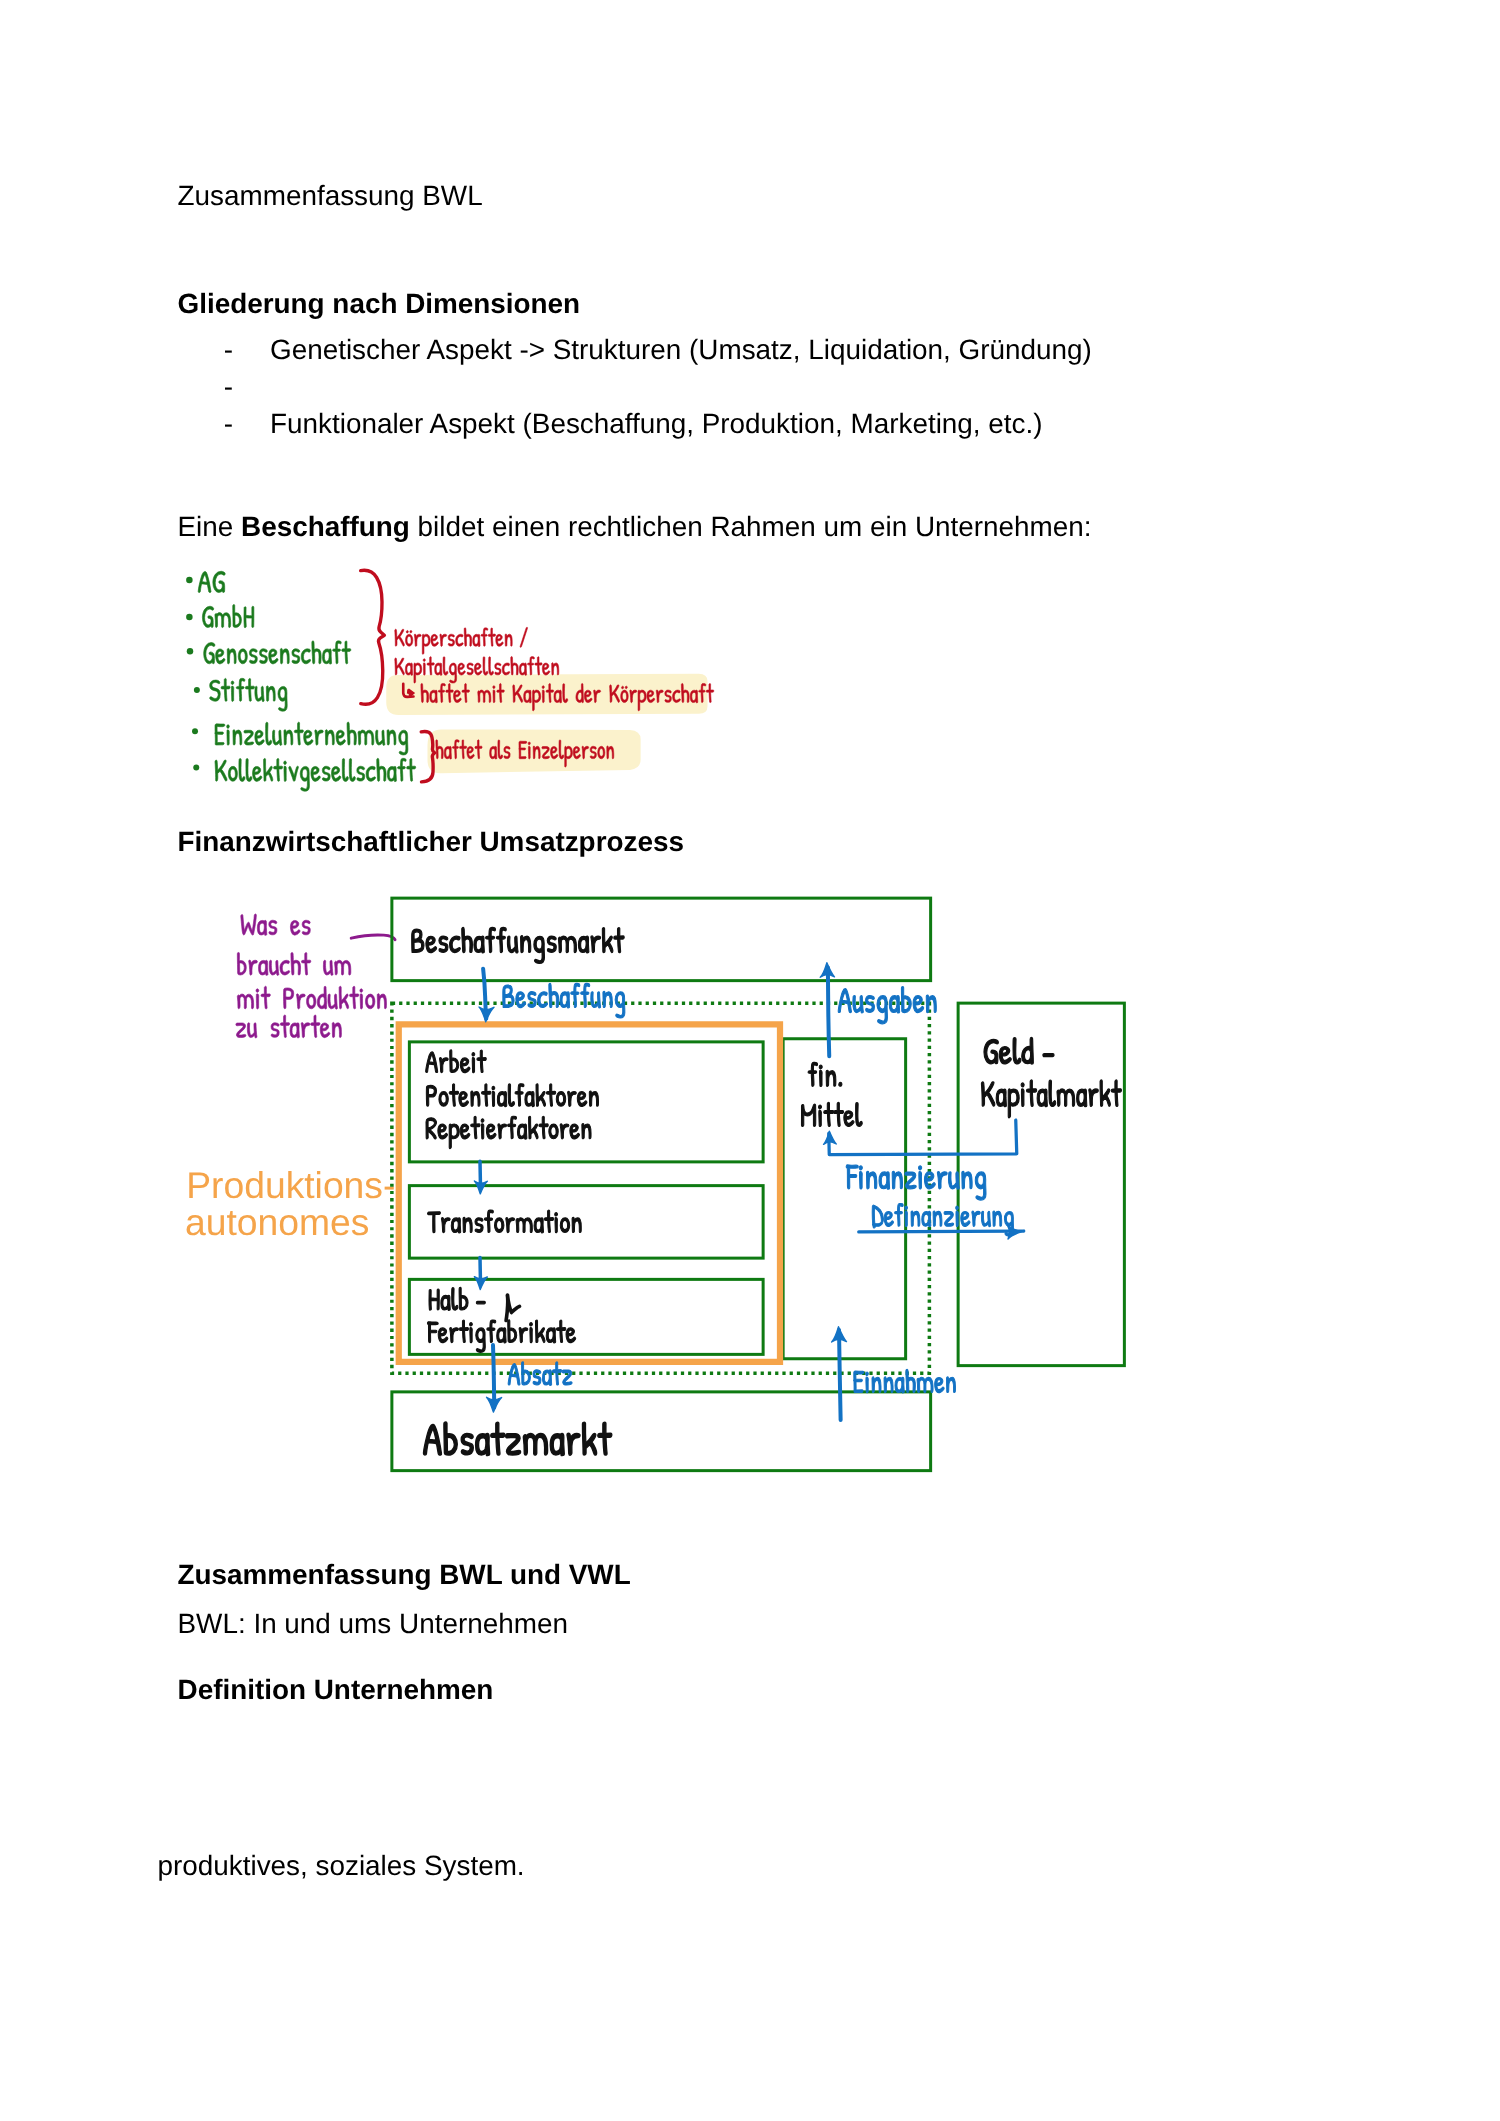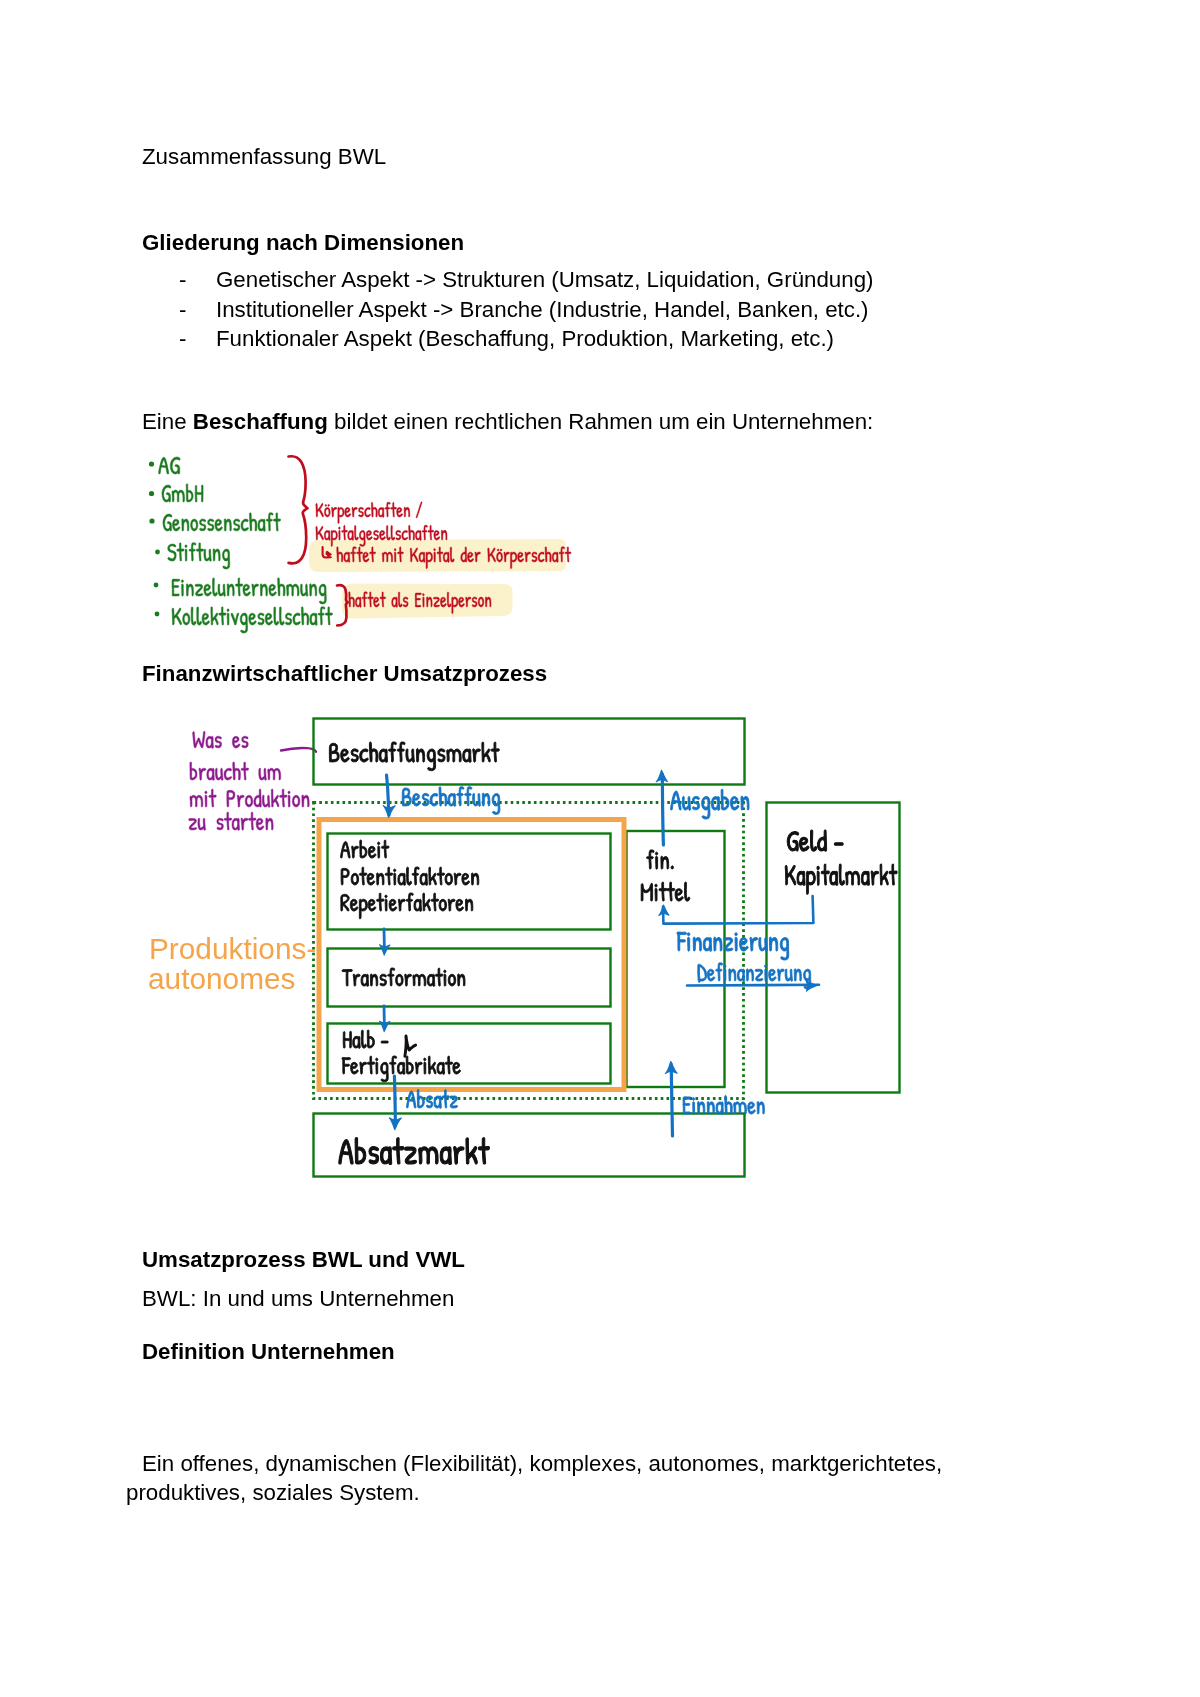--- a/index.html
+++ b/index.html
@@ -17,36 +17,34 @@
 
 <div class="page">
 
   <div class="tx" style="left:142px;top:146px">Zusammenfassung BWL</div>
 
   <div class="tx bd" style="left:142px;top:232px">Gliederung nach Dimensionen</div>
 
   <div class="tx" style="left:179px;top:269px">-</div>
   <div class="tx" style="left:216px;top:269px">Genetischer Aspekt -&gt; Strukturen (Umsatz, Liquidation, Gründung)</div>
   <div class="tx" style="left:179px;top:299px">-</div>
-  <div class="tx" style="left:216px;top:299px">Institutioneller Aspekt -&gt; Branche (Industrie, Handel, Banken, etc.)</div>
   <div class="tx" style="left:179px;top:328px">-</div>
   <div class="tx" style="left:216px;top:328px">Funktionaler Aspekt (Beschaffung, Produktion, Marketing, etc.)</div>
 
   <div class="tx" style="left:142px;top:411px"><span>Eine </span><span class="bd">Beschaffung</span><span> bildet einen rechtlichen Rahmen um ein Unternehmen:</span></div>
 
   <div class="tx bd" style="left:142px;top:663px">Finanzwirtschaftlicher Umsatzprozess</div>
 
   <div class="pf" style="left:149px;top:934px">Produktions-</div>
   <div class="pf" style="left:148px;top:964px">autonomes</div>
 
-  <div class="tx bd" style="left:142px;top:1249px">Umsatzprozess BWL und VWL</div>
+  <div class="tx bd" style="left:142px;top:1249px">Zusammenfassung BWL und VWL</div>
   <div class="tx" style="left:142px;top:1288px">BWL: In und ums Unternehmen</div>
 
   <div class="tx bd" style="left:142px;top:1341px">Definition Unternehmen</div>
-  <div class="tx" style="left:142px;top:1453px">Ein offenes, dynamischen (Flexibilität), komplexes, autonomes, marktgerichtetes,</div>
   <div class="tx" style="left:126px;top:1482px">produktives, soziales System.</div>
 
   <svg class="hwsvg" viewBox="0 0 1200 1697" width="1200" height="1697">
     <defs>
         <path id="g0" d="M25.9-65.9Q28.4-65.9 30.1-63.7Q31.8-61.5 34.5-54.6Q40.8-38.3 46.8-3.5Q46.9-3.1 46.9-2.4Q46.9-1.6 46.0-0.8Q45.0 0.1 43.2 0.1Q41.5 0.1 40.3-0.8Q39.1-1.6 38.7-3.5Q38.3-5.5 37.2-11.2Q34.8-23.9 34.0-24.4Q32.8-25.1 26.1-25.9Q19.3-26.7 17.1-26.7Q14.9-26.7 14.5-26.3Q12.7-24.7 9.6-2.0Q9.2-0.1 5.8-0.1Q2.4-0.1 2.4-3.0Q2.4-10.2 7.7-30.5Q13.0-50.8 16.5-57.4Q20.9-65.9 25.9-65.9ZM25.5-54.8Q24.0-54.8 20.3-46.0Q16.6-37.1 16.6-35.0Q16.6-34.5 16.8-34.3Q17.6-33.5 23.1-32.9Q28.6-32.3 30.4-32.3Q32.2-32.3 32.4-32.6Q32.6-32.8 32.6-34.2Q32.6-35.5 29.9-45.2Q27.2-54.8 25.5-54.8Z"></path>
         <path id="g1" d="M33.1-66.4Q37.9-66.4 42.7-64.0Q47.4-61.6 47.4-58.6Q47.4-54.0 43.6-54.0Q42.2-54.0 38.7-55.8Q35.2-57.6 32.8-57.6Q24.2-57.6 18.5-49.9Q12.7-42.2 12.7-30.3Q12.7-21.4 16.6-14.7Q20.5-8.0 25.9-8.0Q31.2-8.0 34.2-11.6Q37.3-15.1 37.3-19.6Q37.3-22.1 37.0-23.8Q36.6-25.4 35.2-26.8Q33.8-28.1 31.5-28.1Q29.2-28.1 27.2-29.1Q25.1-30.1 25.1-31.8Q25.1-33.5 26.1-35.0Q27.1-36.5 28.8-36.8Q35.6-36.8 38.0-35.4Q40.3-34.0 41.5-33.1Q42.7-32.2 43.5-30.1Q44.3-28.0 44.8-26.6Q45.2-25.2 45.4-22.1Q45.6-16.9 45.6-10.0Q45.6-3.0 44.6-1.4Q43.7-0.1 41.6-0.1Q39.5 0.0 38.7-0.9Q37.9-1.8 37.7-4.9Q35.3-2.8 31.7-1.4Q28.0 0.1 25.2 0.1Q16.4 0.1 10.4-9.2Q4.4-18.6 4.4-31.8Q4.4-38.8 6.7-45.6Q9.0-52.3 12.9-56.9Q21.1-66.4 33.1-66.4Z"></path>
         <path id="g2" d="M9.5 0.1Q6.9 0.1 6.4-2.8Q6.4-23.0 4.0-38.8Q4.0-40.8 5.5-42.4Q6.9-44.0 8.8-44.0Q10.6-44.0 11.5-41.9Q15.2-46.8 21.4-46.8Q29.3-46.8 33.6-39.2Q38.6-46.4 46.9-46.4Q55.1-46.4 59.2-39.8Q61.9-35.7 63.0-29.0Q64.1-22.3 64.1-10.0Q64.1-5.2 63.1-2.6Q62.1 0.1 58.9 0.1Q56.3 0.1 56.3-3.2L56.6-15.7Q56.6-38.2 44.9-38.2Q41.2-38.2 39.7-35.6Q38.0-32.5 37.7-29.1Q37.3-23.1 37.3-18.2V-3.7Q37.3-2.1 35.7-1.0Q34.1 0.1 32.4 0.1Q30.2 0.1 29.6-2.8L29.9-23.5Q29.9-34.5 26.2-37.2Q24.4-38.5 20.8-38.5Q17.1-38.5 15.4-35.8Q13.6-33.1 13.6-27.1L14.2-8.5Q14.2 0.1 9.5 0.1Z"></path>
         <path id="g3" d="M4.0-67.6Q4.0-71.6 9.0-71.6Q11.3-71.6 11.7-68.8V-53.8Q11.7-49.6 11.8-45.4Q13.8-46.0 16.9-46.0Q26.6-46.0 31.9-39.5Q37.2-33.0 37.2-23.2Q37.2-13.4 31.0-6.7Q24.7 0.1 14.9 0.1Q5.1 0.1 5.1-5.5Q5.1-11.0 4.6-33.7Q4.0-56.3 4.0-67.6ZM24.2-35.4Q20.6-38.2 16.6-38.2Q14.4-38.2 12.1-37.4Q12.7-29.2 12.7-8.3Q14.4-7.7 16.2-7.7Q20.1-7.7 24.0-10.6Q29.8-14.6 29.8-22.9Q29.8-31.1 24.2-35.4Z"></path>
         <path id="g4" d="M13.2-38.3Q21.0-37.0 27.5-37.0Q34.0-37.0 35.8-37.1Q35.6-44.7 35.6-51.7Q35.6-58.7 35.6-61.2Q35.6-63.7 35.8-64.3Q36.0-65.0 37.1-65.6Q38.2-66.2 40.3-66.2Q43.3-66.2 43.3-62.6V-27.2Q43.3-16.2 42.8-3.0Q42.7-0.1 37.9-0.1Q35.5-0.1 35.5-3.0L35.9-29.5Q32.7-29.3 27.2-29.3Q21.6-29.3 13.2-30.5Q13.2-17.3 14.4-2.9Q14.5-1.3 13.0-0.5Q11.5 0.4 9.2 0.4Q7.0 0.4 6.8-1.9Q5.5-16.1 5.5-29.9L6.1-61.1Q6.1-63.1 7.6-64.0Q9.1-65.0 10.8-65.0Q13.6-65.0 13.6-62.3Z"></path>
         <path id="g5" d="M18.2-46.3Q23.5-46.3 28.3-43.2Q33.1-40.1 33.1-35.5Q33.1-31.0 29.2-26.8Q25.3-22.5 18.8-21.6Q16.0-21.2 10.4-21.2Q11.5-12.7 14.7-10.0Q15.7-8.9 17.4-8.9Q23.6-8.9 27.8-12.9Q32.0-16.8 33.8-16.8Q34.6-16.8 36.2-15.3Q37.8-13.8 37.8-12.5Q37.8-9.9 31.5-5.0Q28.7-2.7 24.8-1.2Q20.8 0.4 17.4 0.4Q8.7 0.4 4.6-10.8Q2.0-17.7 2.0-26.0Q2.0-34.3 5.9-40.3Q9.8-46.3 18.2-46.3ZM18.7-39.4Q14.9-39.4 12.2-35.1Q11.2-33.6 10.3-28.3Q24.3-28.3 24.3-35.2Q24.3-39.4 18.7-39.4Z"></path>

